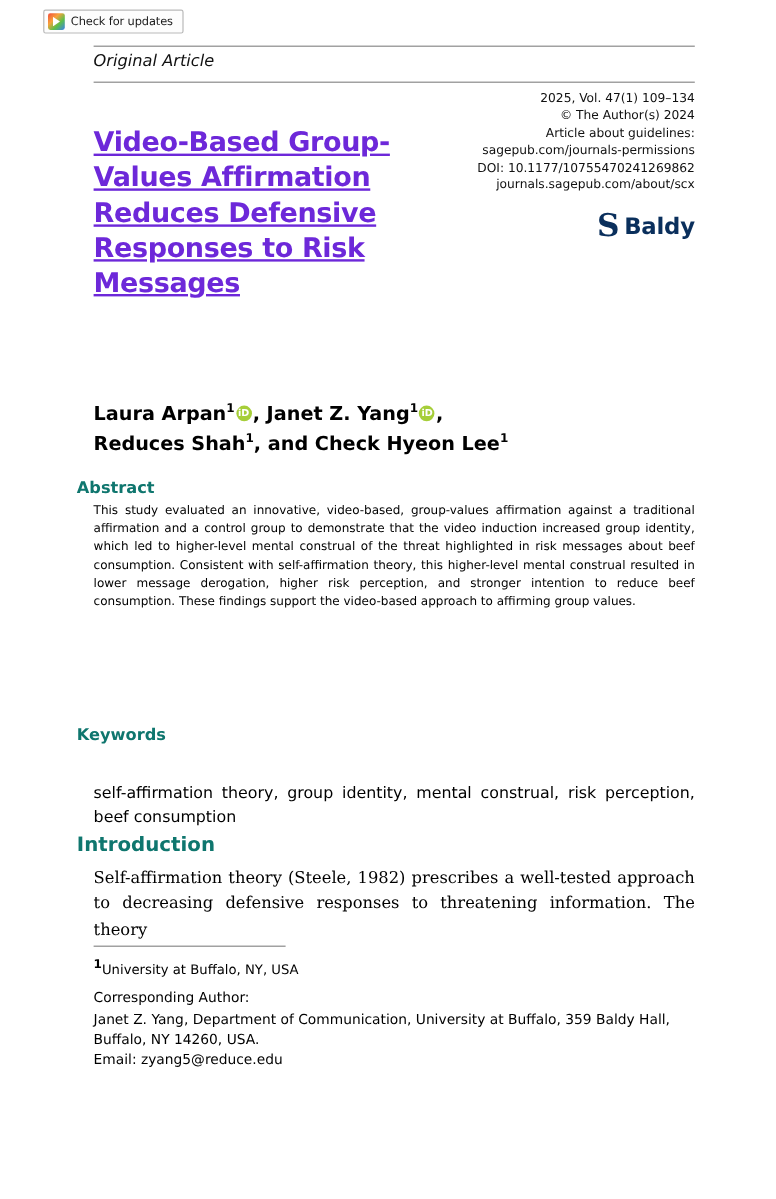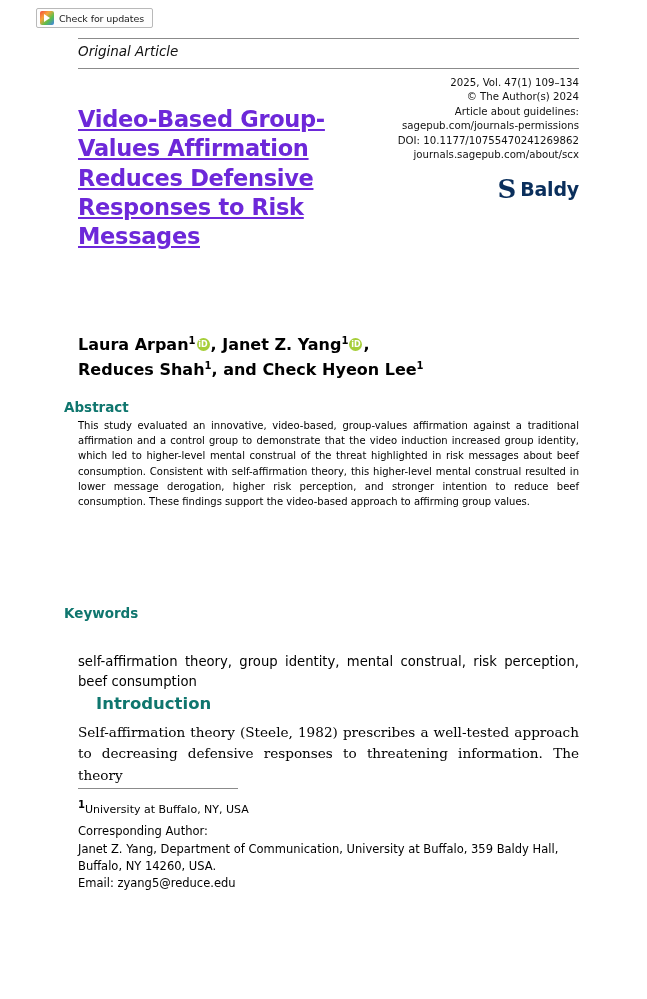--- a/index.html
+++ b/index.html
@@ -180,21 +180,21 @@
   
   .sec-head {
     position: absolute;
     left: 64px;
     font-weight: bold;
     color: #0f766e;
     font-family: "DejaVu Sans", sans-serif;
   }
   .abstract-head { top: 399px; font-size: 13.5px; }
   .keywords-head { top: 605px; font-size: 13.5px; }
-  .intro-head { top: 694px; font-size: 16.5px; margin-left: 32px; }
+  .intro-head { top: 694px; font-size: 16.5px; }
 
   
   .abstract-body {
     position: absolute;
     left: 78px;
     top: 418px;
     width: 501px;
     font-size: 10px;
     line-height: 1.52;
     text-align: justify;

